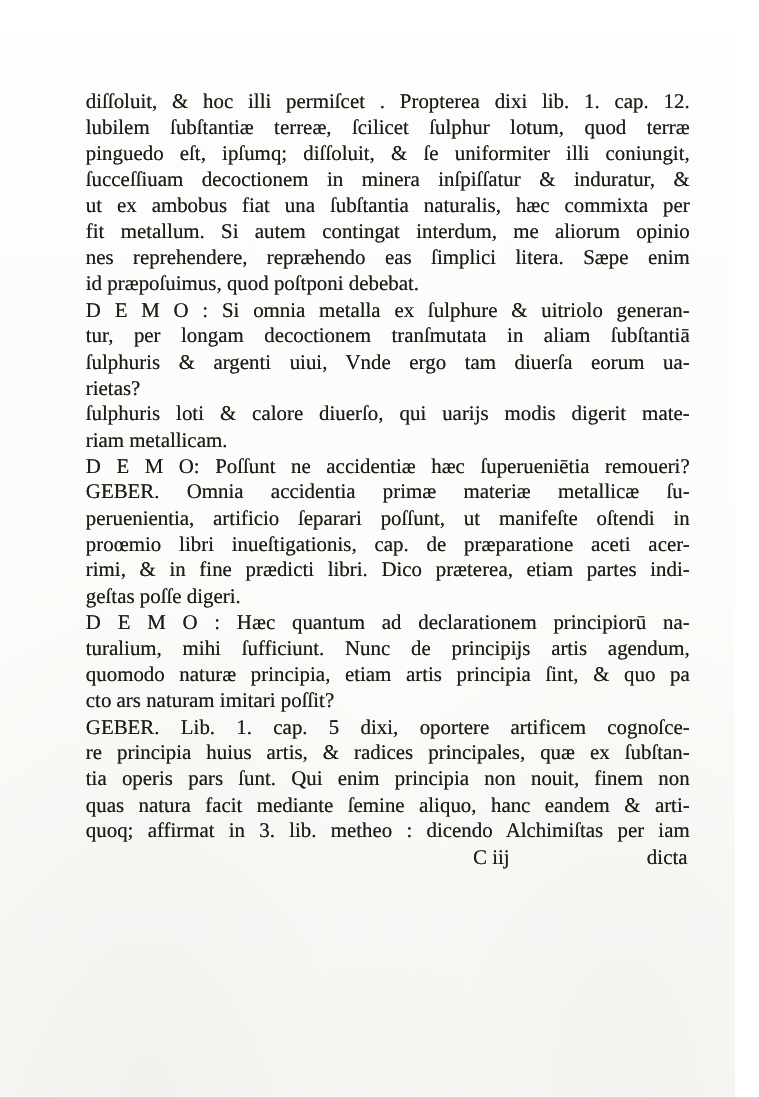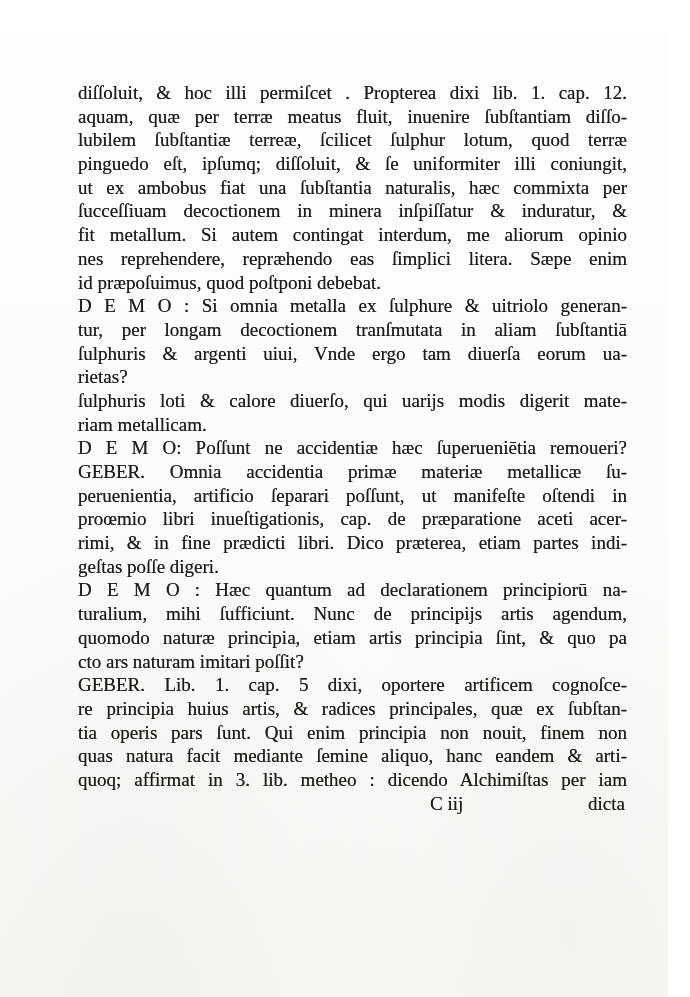--- a/index.html
+++ b/index.html
@@ -56,25 +56,24 @@
     right: 2px;
   }
 </style>
 </head>
 <body>
 
 <div class="page">
   <div class="text-block">
     <div id="paragraphs">
         <div class="line">diſſoluit, &amp; hoc illi permiſcet . Propterea dixi lib. 1. cap. 12.</div>
-        <div class="line">aquam, quæ per terræ meatus fluit, inuenire ſubſtantiam diſſo-</div>
         <div class="line">lubilem ſubſtantiæ terreæ, ſcilicet ſulphur lotum, quod terræ</div>
         <div class="line">pinguedo eſt, ipſumq; diſſoluit, &amp; ſe uniformiter illi coniungit,</div>
+        <div class="line">ſucceſſiuam decoctionem in minera inſpiſſatur &amp; induratur, &amp;</div>
         <div class="line">ut ex ambobus fiat una ſubſtantia naturalis, hæc commixta per</div>
-        <div class="line">ſucceſſiuam decoctionem in minera inſpiſſatur &amp; induratur, &amp;</div>
         <div class="line">fit metallum. Si autem contingat interdum, me aliorum opinio</div>
         <div class="line">nes reprehendere, repræhendo eas ſimplici litera. Sæpe enim</div>
         <div class="line ragged">id præpoſuimus, quod poſtponi debebat.</div>
         <div class="line">D E M O :  Si omnia metalla ex ſulphure &amp; uitriolo generan-</div>
         <div class="line">tur, per longam decoctionem tranſmutata in aliam ſubſtantiā</div>
         <div class="line">ſulphuris &amp; argenti uiui, Vnde ergo tam diuerſa eorum ua-</div>
         <div class="line ragged">rietas?</div>
         <div class="line">ſulphuris loti &amp; calore diuerſo, qui uarijs modis digerit mate-</div>
         <div class="line ragged">riam metallicam.</div>
         <div class="line">D E M O: Poſſunt ne accidentiæ hæc ſuperueniētia remoueri?</div>

